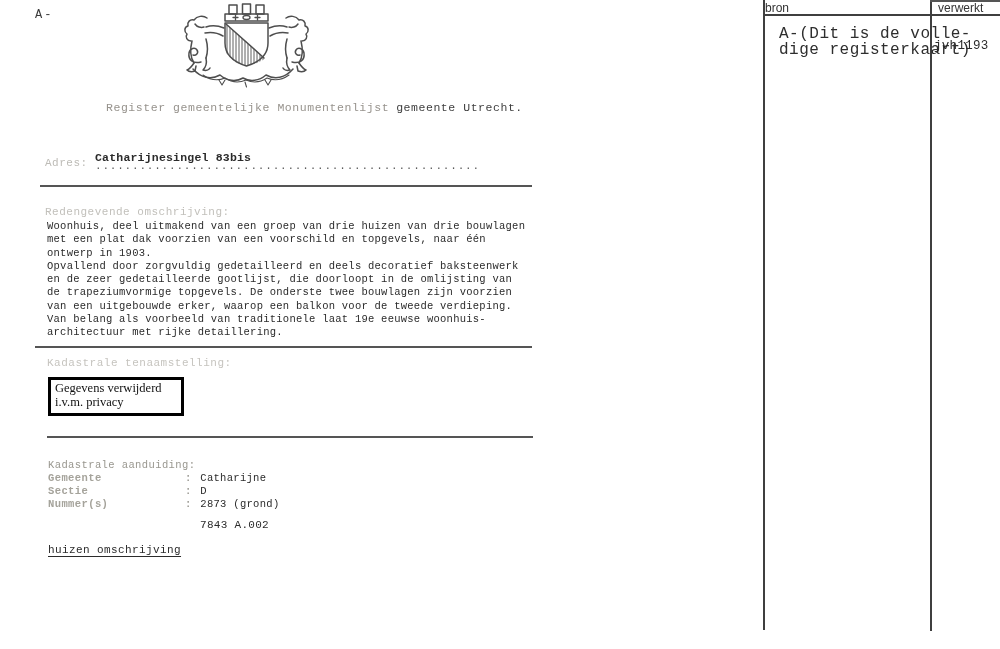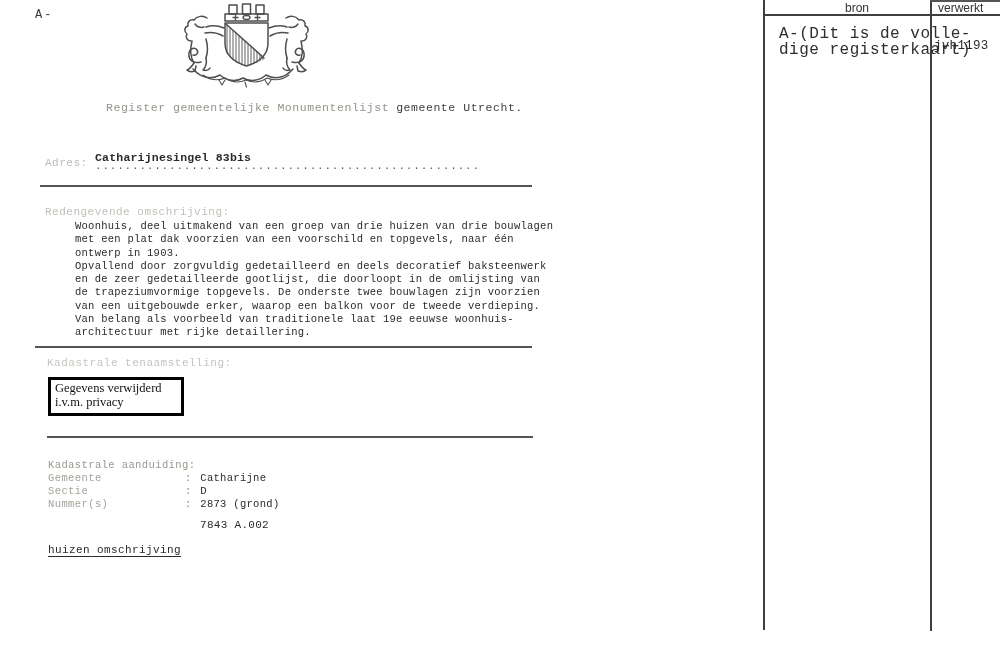--- a/index.html
+++ b/index.html
@@ -26,54 +26,54 @@
 
   .rule { background:#555; height:2px; }
   .rule-1 { left:40px; top:185px; width:492px; }
   .rule-2 { left:35px; top:346px; width:497px; }
   .rule-3 { left:47px; top:436px; width:486px; }
 
   .red-heading { left:45px; top:206px; font-size:11px; color:#c2c0bb; letter-spacing:0.5px; }
   .description {
     left:47px; top:220px; width:500px;
     font-size:10.5px; line-height:13.3px; letter-spacing:0.25px;
-    color:#2b2b2b; white-space:pre-line;margin-left:28px;
+    color:#2b2b2b; white-space:pre-line;
   }
 
   .ten-heading { left:47px; top:357px; font-size:11px; color:#c6c4bf; letter-spacing:0.5px; }
 
   .privacy-box {
     left:48px; top:377px; width:136px;
     border:3.5px solid #000; padding:1px 4px 3px 4px;
     font-family:"Liberation Serif","DejaVu Serif",serif;
     font-size:12.5px; line-height:1.15; color:#111;
   }
 
   .aand-heading { left:48px; top:459px; font-size:10.5px; color:#99978f; letter-spacing:0.4px; }
   .aand-row { left:48px; font-size:10.5px; white-space:nowrap; }
-  .aand-row .lbl { display:inline-block; width:137px; color:#a5a39b; letter-spacing:0.4px; }
+  .aand-row .lbl { display:inline-block; width:137px; color:#a5a39b; letter-spacing:0.4px;font-weight:bold; }
   .aand-row .sep { color:#8a8880; }
   .aand-row .val { font-weight:normal; color:#2b2b2b; margin-left:9px; letter-spacing:0.3px; }
   .row-0 { top:472px; } .row-1 { top:485px; } .row-2 { top:498px; }
   .extra-val { left:200px; top:519px; font-size:11px; font-weight:normal; letter-spacing:0.3px; color:#2b2b2b; }
 
   .vervolg-heading {
     left:48px; top:544px; font-size:11px; color:#2b2b2b; letter-spacing:0.4px;
     text-decoration:underline; text-underline-offset:3px;
   }
   .vervolg-text { left:48px; top:569px; font-size:10.5px; letter-spacing:0.3px; color:#2b2b2b; }
 
   .vline { background:#3f3f3f; width:2px; top:0; }
   .vline-left  { left:763px; height:630px; }
   .vline-right { left:930px; height:631px; }
   .hdr-underline { left:763px; top:14px; width:237px; height:2px; background:#3f3f3f; }
   .verwerkt-topline { left:930px; top:0; width:70px; height:2px; background:#555; }
 
   .col-header { top:1px; font-family:"Liberation Sans","DejaVu Sans",sans-serif; font-size:12px; color:#333; }
-  .bron-header { left:765px; width:184px; text-align:center; }
+  .bron-header { left:765px; width:184px; }
   .verwerkt-header { left:938px; }
 
   .bron-note {
     left:779px; top:27px; font-size:16px; line-height:15.5px;
     letter-spacing:0.5px; color:#2e2e2e; white-space:pre-line;
   }
   .verwerkt-value { left:934px; top:39px; font-size:12.5px; letter-spacing:0.3px; color:#2b2b2b; }
 </style>
 </head>
 <body>

